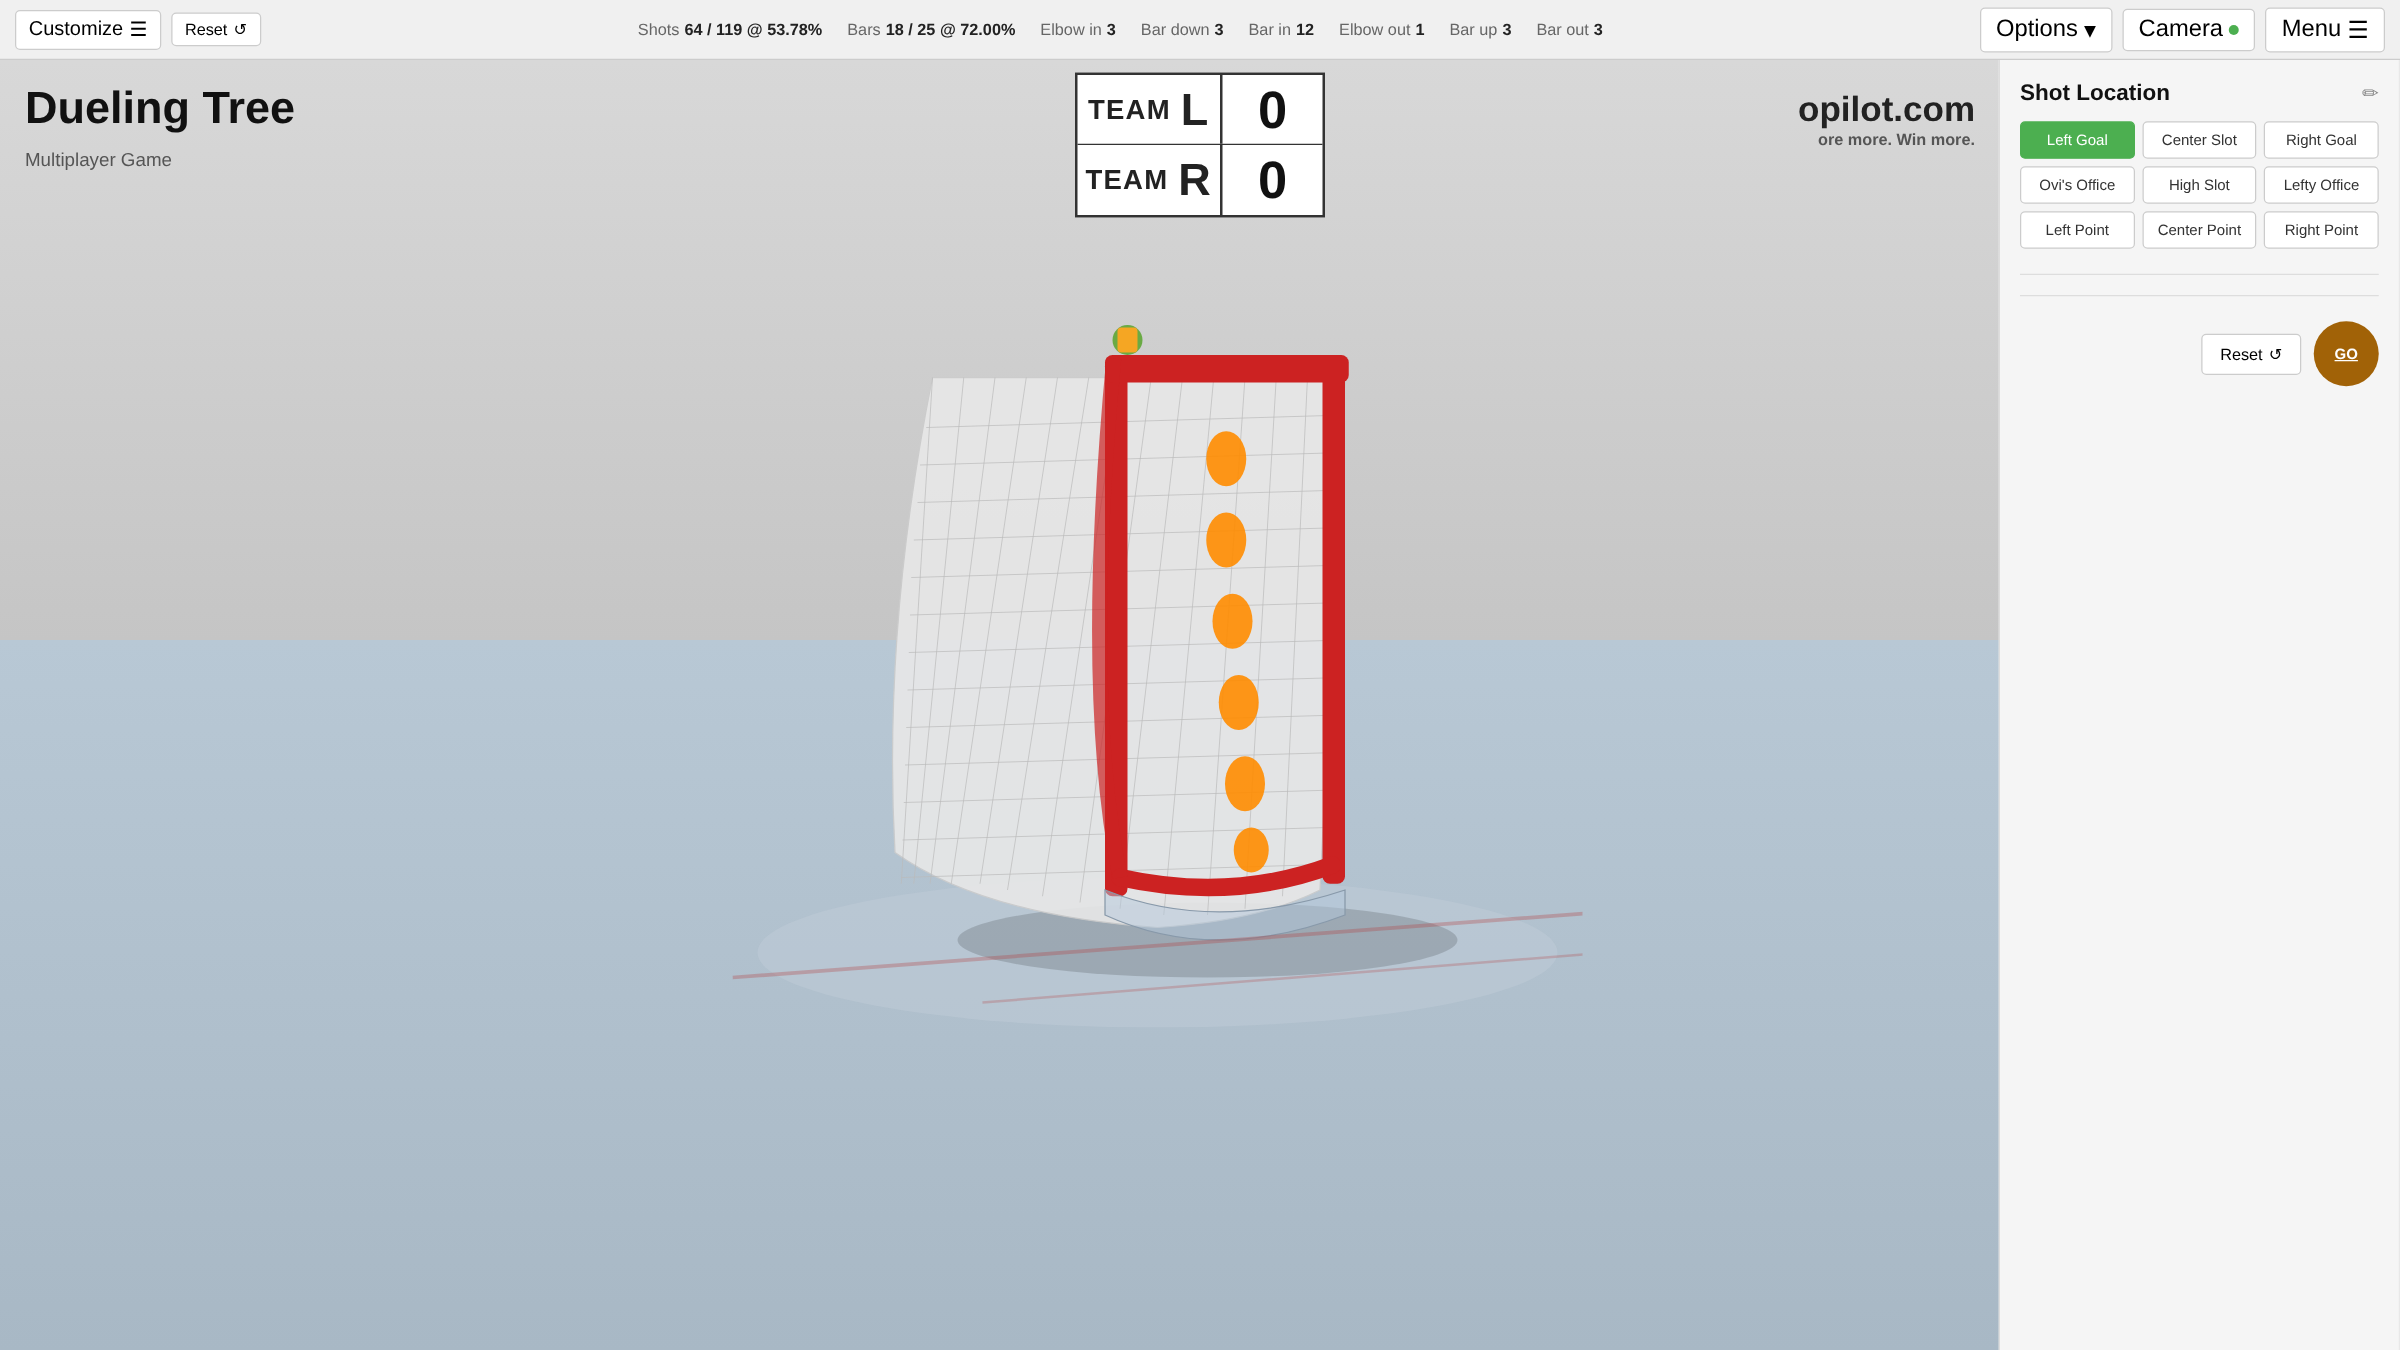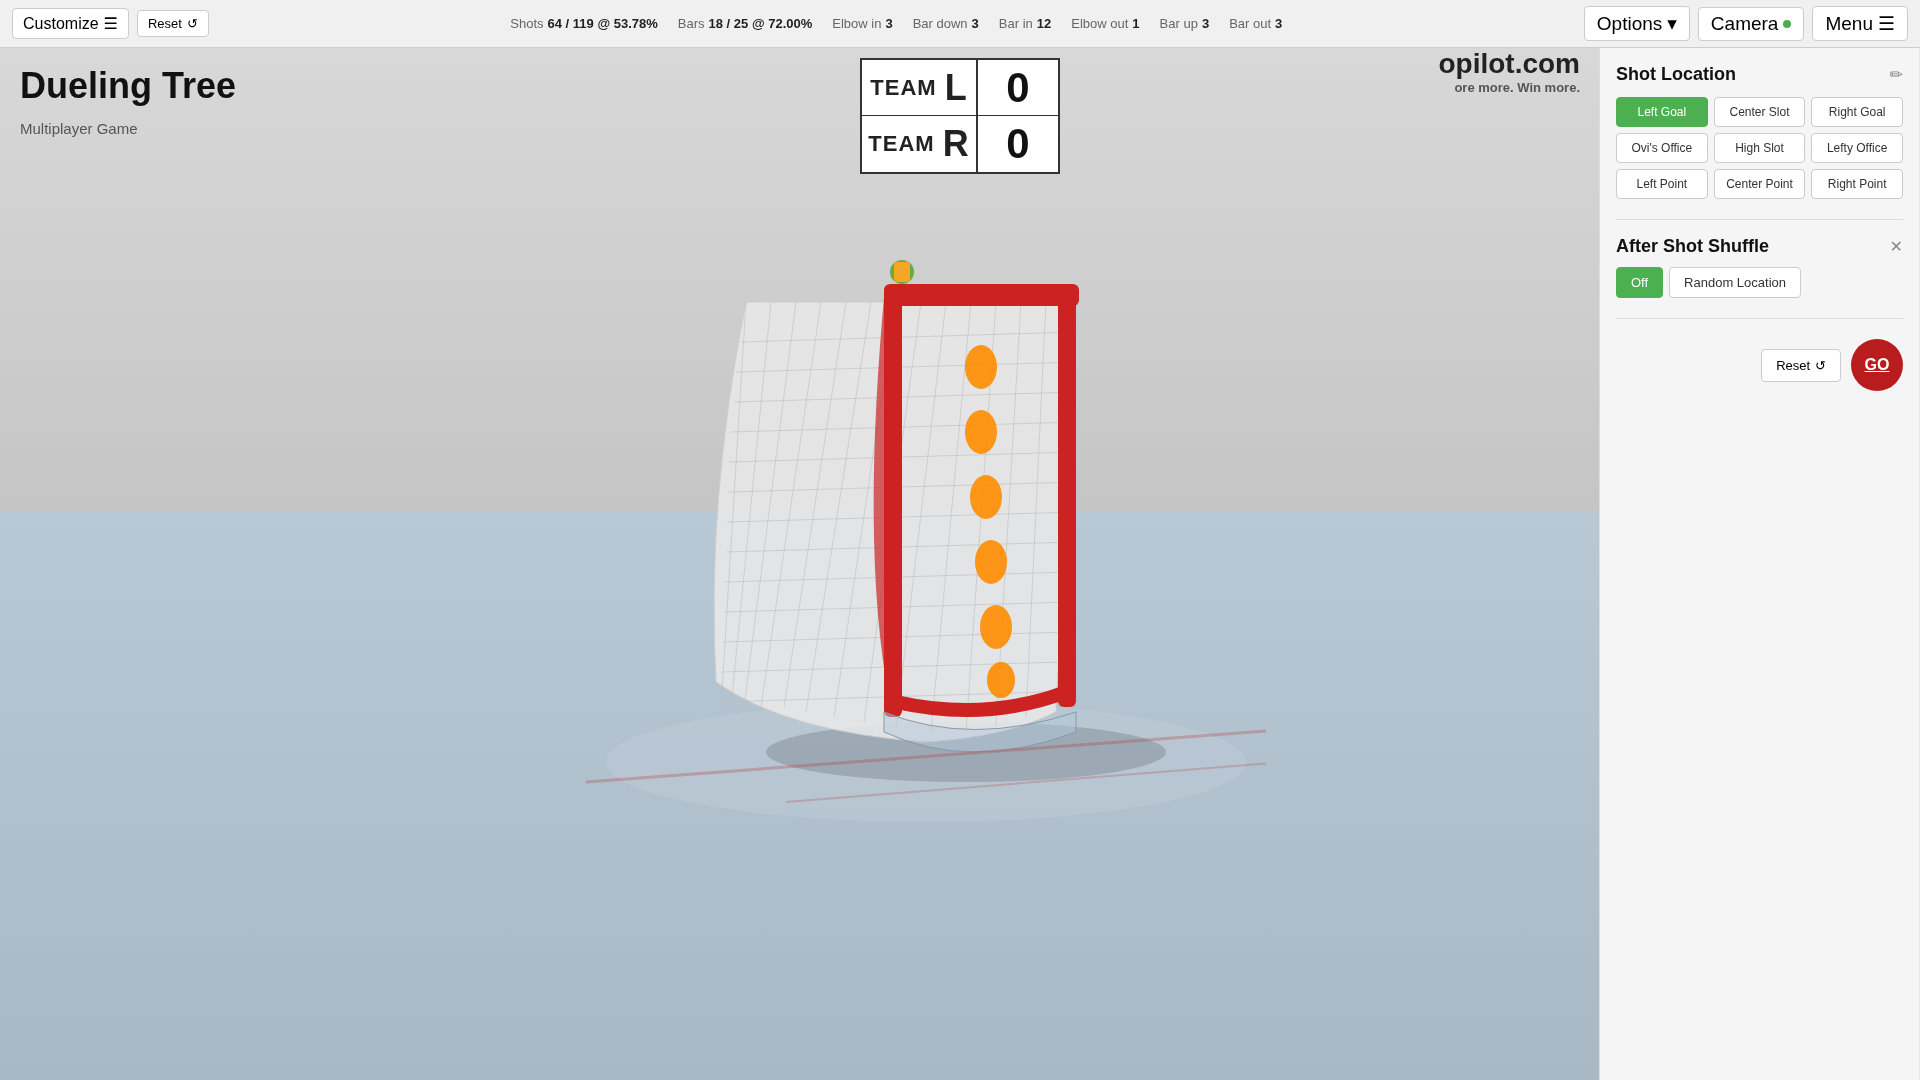--- a/index.html
+++ b/index.html
@@ -183,21 +183,21 @@
       background: #f5f5f5;
       border-left: 1px solid #ddd;
       overflow-y: auto;
       padding: 16px;
       z-index: 50;
     }
 
     
     .brand-watermark {
       position: absolute;
-      top: 0;
+      top: 24px;
       right: 340px;
       font-size: 28px;
       font-weight: 900;
       color: #222;
       z-index: 10;
     }
     .brand-sub {
       font-size: 13px;
       color: #555;
       text-align: right;
@@ -336,23 +336,23 @@
       font-size: 13px;
       cursor: pointer;
       display: flex;
       align-items: center;
       gap: 5px;
     }
     .btn-go {
       width: 52px;
       height: 52px;
       border-radius: 50%;
-      background: #b91c1c;
+      background: #a16207;
       color: white;
-      font-size: 16px;
+      font-size: 12px;
       font-weight: 700;
       border: none;
       cursor: pointer;
       display: flex;
       align-items: center;
       justify-content: center;
       text-decoration: underline;
     }
 
     
@@ -563,30 +563,20 @@
         <button class="location-btn">High Slot</button>
         <button class="location-btn">Lefty Office</button>
         <button class="location-btn">Left Point</button>
         <button class="location-btn">Center Point</button>
         <button class="location-btn">Right Point</button>
       </div>
     </div>
 
     <div class="divider"></div>
 
-    <div class="shuffle-section">
-      <div class="shuffle-header">
-        <span class="section-title">After Shot Shuffle</span>
-        <span class="section-icon">✕</span>
-      </div>
-      <div class="shuffle-btns">
-        <button class="shuffle-btn active">Off</button>
-        <button class="shuffle-btn">Random Location</button>
-      </div>
-    </div>
 
     <div class="divider"></div>
 
 
     <div class="action-btns">
       <button class="btn-reset-action">
         <span>Reset</span>
         <span>↺</span>
       </button>
       <button class="btn-go">GO</button>

